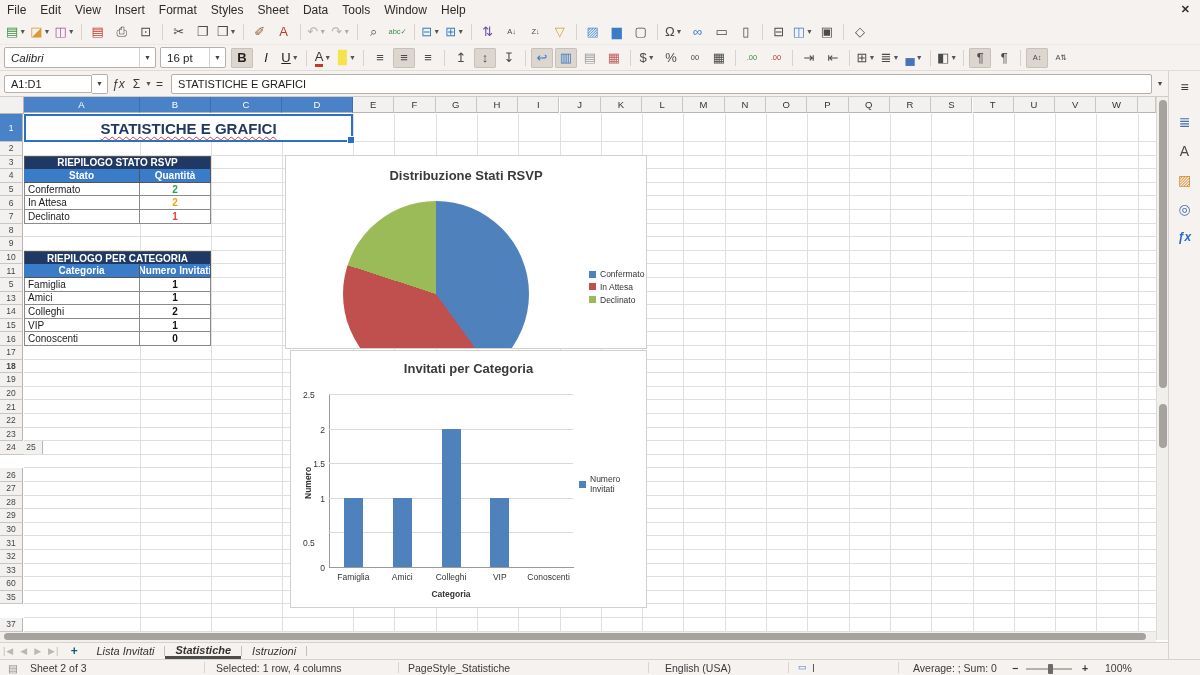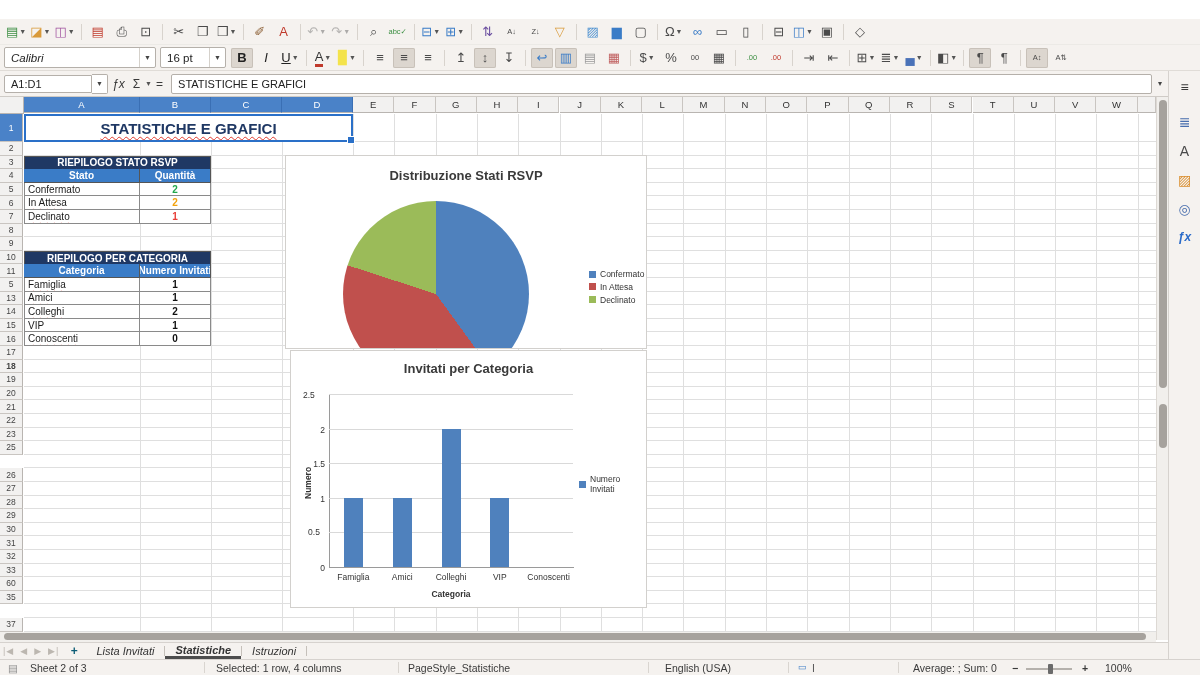--- a/index.html
+++ b/index.html
@@ -70,20 +70,36 @@
   .sb-ico{position:absolute;left:0;width:31px;text-align:center;font-size:14px;}
   .selrect{position:absolute;left:24px;top:114px;width:329px;height:28px;border:2px solid #2a70c8;box-sizing:border-box;background:#fff;
            display:flex;align-items:center;justify-content:center;}
   .fillhandle{position:absolute;right:-4px;bottom:-4px;width:6px;height:6px;background:#2a70c8;border:1px solid #fff;}
 </style>
 </head>
 <body>
 
 <div class="app">
 
+  <div class="menubar">
+    <div id="menu-items" style="display:flex;">
+        <div class="menu-item">File</div>
+        <div class="menu-item">Edit</div>
+        <div class="menu-item">View</div>
+        <div class="menu-item">Insert</div>
+        <div class="menu-item">Format</div>
+        <div class="menu-item">Styles</div>
+        <div class="menu-item">Sheet</div>
+        <div class="menu-item">Data</div>
+        <div class="menu-item">Tools</div>
+        <div class="menu-item">Window</div>
+        <div class="menu-item">Help</div>
+      </div>
+    <div class="win-close">✕</div>
+  </div>
 
   <div class="toolbar tb1" id="toolbar-main">
       <div class="tb-icon">
         <span style="color: rgb(61, 143, 67);">▤</span>
         <span class="caret">▼</span>
       </div>
       <div class="tb-icon">
         <span style="color: rgb(217, 154, 58);">◪</span>
         <span class="caret">▼</span>
       </div>
@@ -378,21 +394,21 @@
       <div class="rowhdr" style="top: 318.8px; height: 13.6px;">15</div>
       <div class="rowhdr" style="top: 332.4px; height: 13.6px;">16</div>
       <div class="rowhdr" style="top: 346px; height: 13.6px;">17</div>
       <div class="rowhdr" style="top: 359.6px; height: 13.6px; font-weight: bold;">18</div>
       <div class="rowhdr" style="top: 373.2px; height: 13.6px;">19</div>
       <div class="rowhdr" style="top: 386.8px; height: 13.6px;">20</div>
       <div class="rowhdr" style="top: 400.4px; height: 13.6px;">21</div>
       <div class="rowhdr" style="top: 414px; height: 13.6px;">22</div>
       <div class="rowhdr" style="top: 427.6px; height: 13.6px;">23</div>
       <div class="rowhdr" style="top: 441.2px; height: 13.6px;">24</div>
-      <div class="rowhdr" style="top: 441px; height: 13.6px;">25</div>
+      <div class="rowhdr" style="top: 441px; height: 13.6px; margin-left: 20px;">25</div>
       <div class="rowhdr" style="top: 468.4px; height: 13.6px;">26</div>
       <div class="rowhdr" style="top: 482px; height: 13.6px;">27</div>
       <div class="rowhdr" style="top: 495.6px; height: 13.6px;">28</div>
       <div class="rowhdr" style="top: 509.2px; height: 13.6px;">29</div>
       <div class="rowhdr" style="top: 522.8px; height: 13.6px;">30</div>
       <div class="rowhdr" style="top: 536.4px; height: 13.6px;">31</div>
       <div class="rowhdr" style="top: 550px; height: 13.6px;">32</div>
       <div class="rowhdr" style="top: 563.6px; height: 13.6px;">33</div>
       <div class="rowhdr" style="top: 577.2px; height: 13.6px;">60</div>
       <div class="rowhdr" style="top: 590.8px; height: 13.6px;">35</div>
@@ -547,21 +563,21 @@
         <div class="legend-item" style="left: 303px; top: 138.6px;">
           <span class="legend-sq" style="background: rgb(155, 187, 89);"></span>
           <span>Declinato</span>
         </div>
       </div>
       <div class="chartbox" style="left: 290px; top: 350px; width: 357px; height: 258px;">
         <div class="ctitle" style="top: 10px;">Invitati per Categoria</div>
         <div class="bar-plot-area" style="position: absolute; left: 38px; top: 43px; width: 244px; height: 173px; border-left: 1px solid rgb(154, 154, 154); border-bottom: 1px solid rgb(154, 154, 154); box-sizing: content-box;"></div>
         <div class="axis-text" style="left: 12px; top: 212px; width: 22px; text-align: right;">0</div>
         <div class="grid-line" style="position: absolute; left: 38px; top: 181.4px; width: 244px; height: 1px; background: rgb(217, 217, 217);"></div>
-        <div class="axis-text" style="left: 12px; top: 176px; width: 22px; text-align: center;">0.5</div>
+        <div class="axis-text" style="left: 12px; top: 187px; width: 22px; text-align: left;">0.5</div>
         <div class="grid-line" style="position: absolute; left: 38px; top: 146.8px; width: 244px; height: 1px; background: rgb(217, 217, 217);"></div>
         <div class="axis-text" style="left: 12px; top: 142.8px; width: 22px; text-align: right;">1</div>
         <div class="grid-line" style="position: absolute; left: 38px; top: 112.2px; width: 244px; height: 1px; background: rgb(217, 217, 217);"></div>
         <div class="axis-text" style="left: 12px; top: 108.2px; width: 22px; text-align: right;">1.5</div>
         <div class="grid-line" style="position: absolute; left: 38px; top: 77.6px; width: 244px; height: 1px; background: rgb(217, 217, 217);"></div>
         <div class="axis-text" style="left: 12px; top: 73.6px; width: 22px; text-align: right;">2</div>
         <div class="grid-line" style="position: absolute; left: 38px; top: 43px; width: 244px; height: 1px; background: rgb(217, 217, 217);"></div>
         <div class="axis-text" style="left: 12px; top: 39px; width: 22px; text-align: left;">2.5</div>
         <div class="bar" style="position: absolute; left: 52.9px; top: 146.8px; width: 19px; height: 69.2px; background: rgb(79, 129, 189);"></div>
         <div class="axis-text" style="left: 38px; top: 221px; width: 48.8px; text-align: center;">Famiglia</div>

